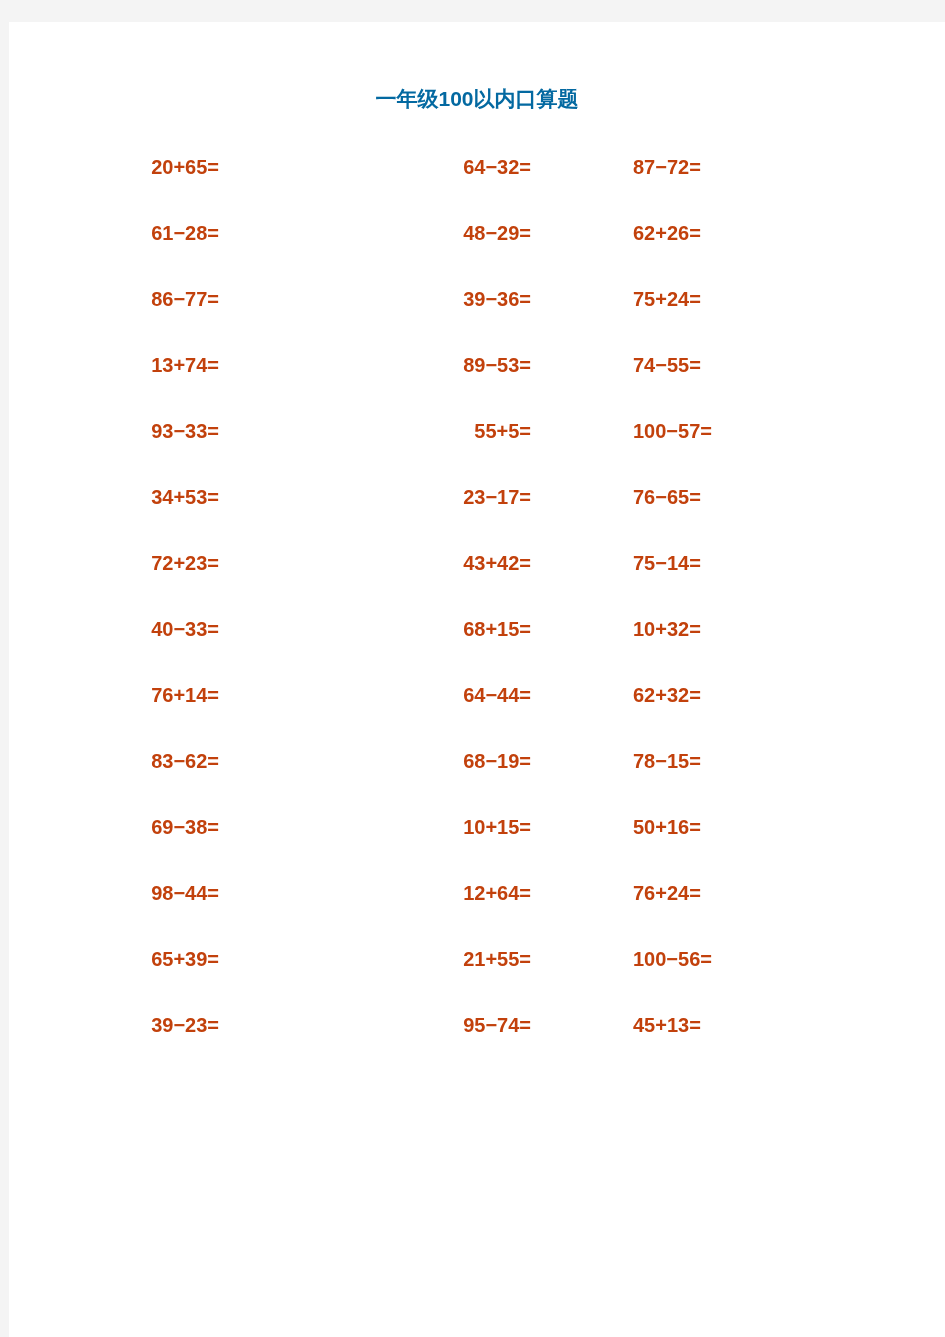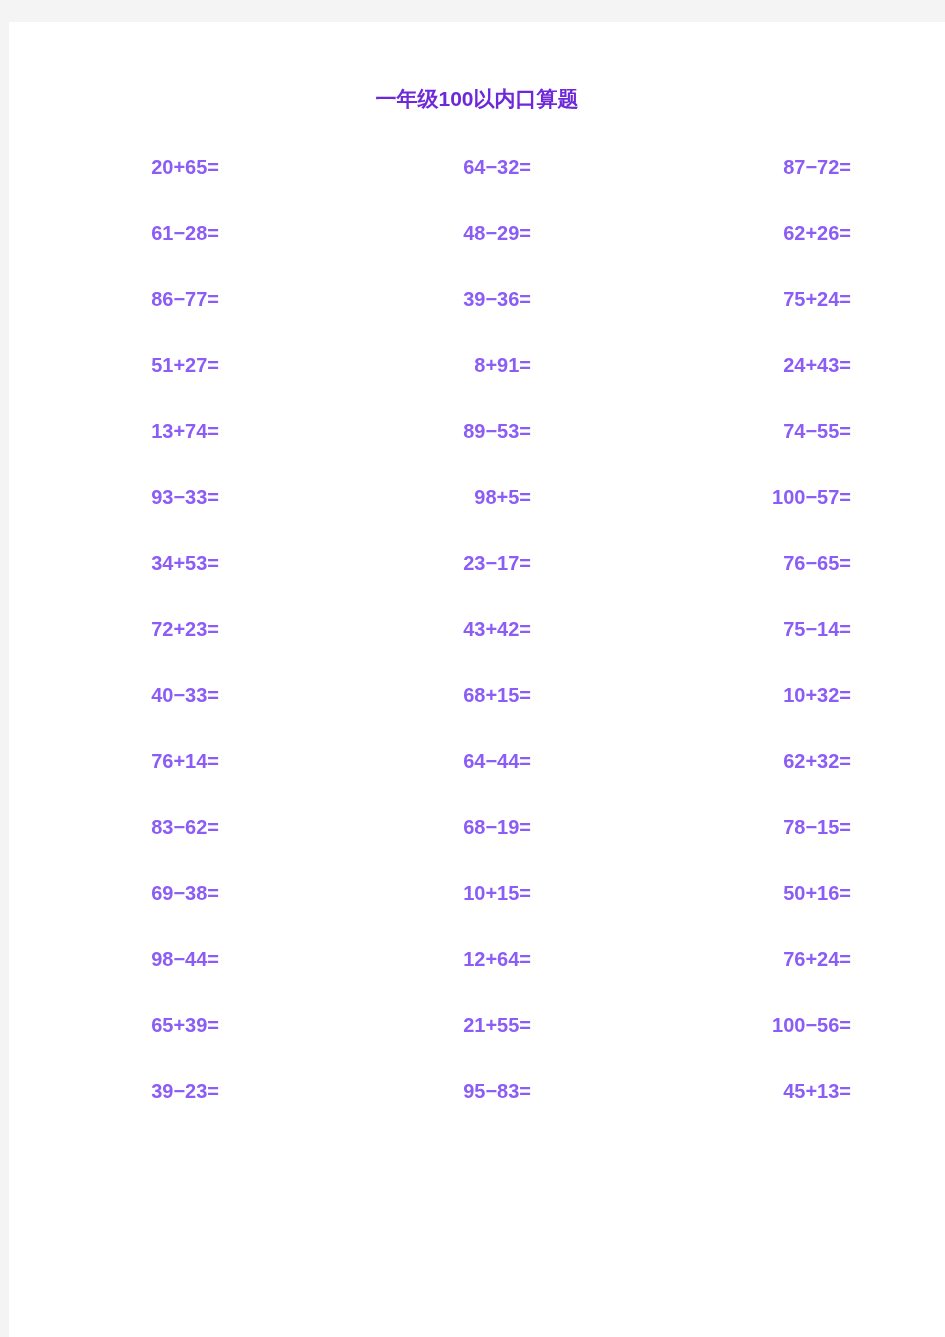--- a/index.html
+++ b/index.html
@@ -24,39 +24,39 @@
     box-sizing: border-box;
   }
   .worksheet-title {
     position: absolute;
     left: 0;
     top: 66px;
     width: 936px;
     text-align: center;
     font-size: 21px;
     font-weight: bold;
-    color: #6d28d9;
+    color: #0369a1;
     letter-spacing: 0px;
     line-height: 1;
   }
   .problem-grid {
     position: absolute;
     left: 0;
     top: 112px;
     width: 936px;
     border-collapse: collapse;
     table-layout: fixed;
   }
   .problem-grid td {
     height: 66px;
     padding: 0;
     vertical-align: middle;
     font-size: 20px;
     font-weight: bold;
-    color: #8b5cf6;
+    color: #c2410c;
     white-space: nowrap;
   }
   .col-1 { width: 312px; }
   .col-2 { width: 312px; }
   .col-3 { width: 312px; }
 
   .cell-inner {
     display: block;
     width: 100%;
     box-sizing: border-box;
@@ -66,21 +66,21 @@
     text-align: right;
     padding-right: 102px;
   }
   
   .col-2 .cell-inner {
     text-align: right;
     padding-right: 102px;
   }
   
   .col-3 .cell-inner {
-    text-align: right;
+    text-align: left;
     padding-right: 94px;
   }
 </style>
 </head>
 <body>
 
 <div class="page">
 
   <div class="worksheet-title">一年级100以内口算题</div>
 
@@ -116,51 +116,40 @@
             <span class="cell-inner">86−77=</span>
           </td>
         <td class="col-2">
             <span class="cell-inner">39−36=</span>
           </td>
         <td class="col-3">
             <span class="cell-inner">75+24=</span>
           </td>
       </tr>
 
-      <tr>
-        <td class="col-1">
-            <span class="cell-inner">51+27=</span>
-          </td>
-        <td class="col-2">
-            <span class="cell-inner">8+91=</span>
-          </td>
-        <td class="col-3">
-            <span class="cell-inner">24+43=</span>
-          </td>
-      </tr>
 
       <tr>
         <td class="col-1">
             <span class="cell-inner">13+74=</span>
           </td>
         <td class="col-2">
             <span class="cell-inner">89−53=</span>
           </td>
         <td class="col-3">
             <span class="cell-inner">74−55=</span>
           </td>
       </tr>
 
 
       <tr>
         <td class="col-1">
             <span class="cell-inner">93−33=</span>
           </td>
         <td class="col-2">
-            <span class="cell-inner">98+5=</span>
+            <span class="cell-inner">55+5=</span>
           </td>
         <td class="col-3">
             <span class="cell-inner">100−57=</span>
           </td>
       </tr>
 
       <tr>
         <td class="col-1">
             <span class="cell-inner">34+53=</span>
           </td>
@@ -255,21 +244,21 @@
             <span class="cell-inner">100−56=</span>
           </td>
       </tr>
 
 
       <tr>
         <td class="col-1">
             <span class="cell-inner">39−23=</span>
           </td>
         <td class="col-2">
-            <span class="cell-inner">95−83=</span>
+            <span class="cell-inner">95−74=</span>
           </td>
         <td class="col-3">
             <span class="cell-inner">45+13=</span>
           </td>
       </tr>
 
     </tbody>
   </table>
 
 </div>

